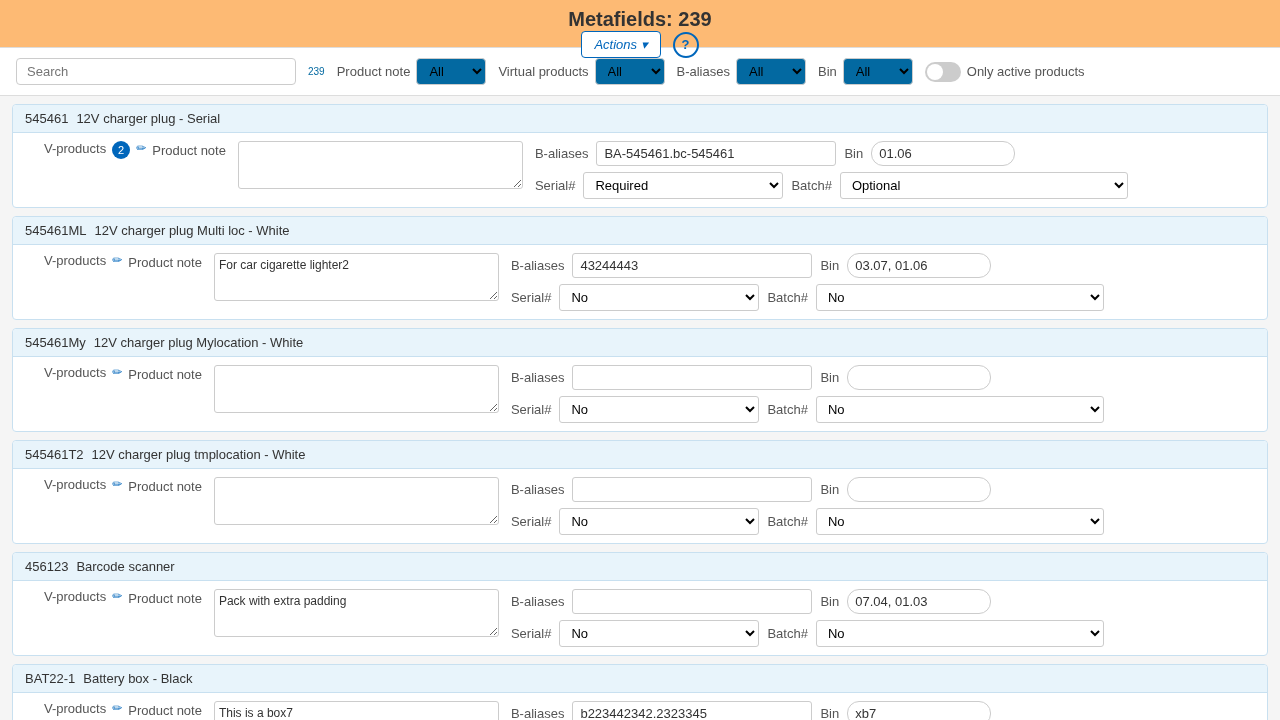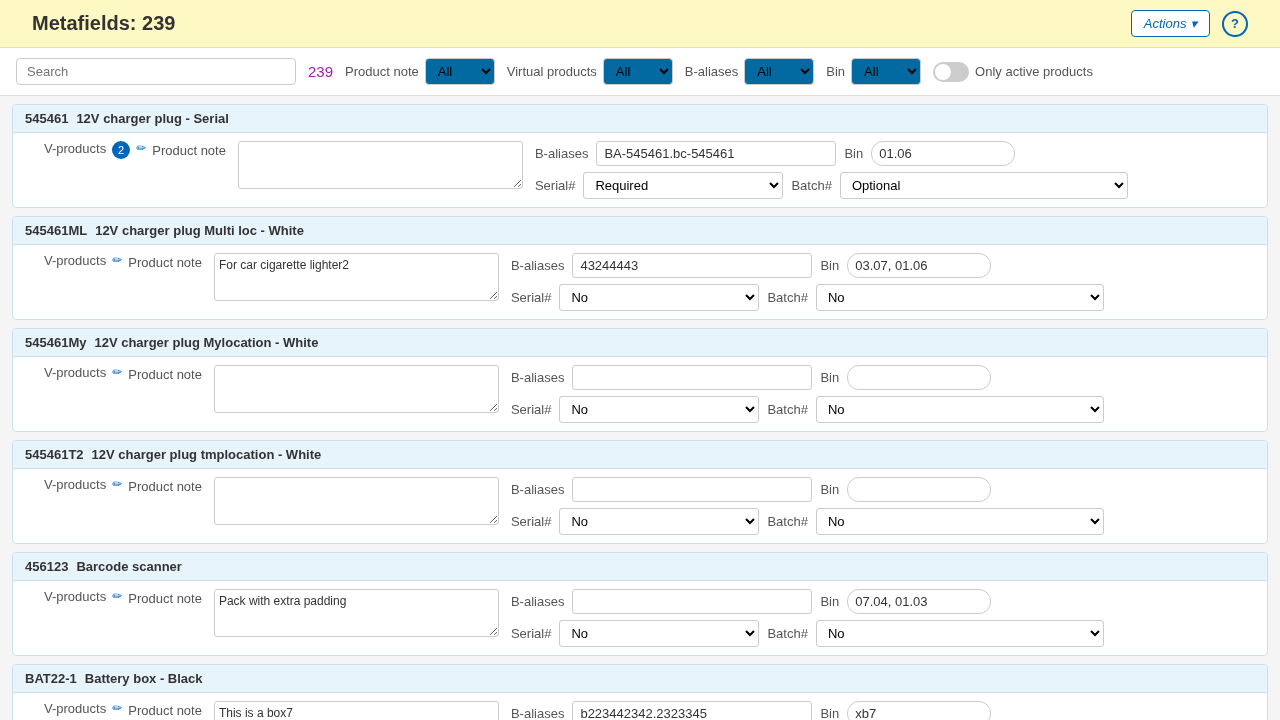--- a/index.html
+++ b/index.html
@@ -1,20 +1,20 @@
 <!DOCTYPE html>
 <html><head>
   <meta charset="utf-8">
   <style>
     * { box-sizing: border-box; margin: 0; padding: 0; }
     body { font-family: Arial, sans-serif; font-size: 13px; background: #f5f5f5; color: #333; }
 
     .top-bar {
       display: flex; align-items: center; justify-content: space-between;
-      padding: 8px 32px; background: #fef9c3; border-bottom: 1px solid #ddd; height: 48px;
+      padding: 8px 16px; background: #fdba74; border-bottom: 1px solid #ddd; height: 48px; flex-direction: column;
     }
     .page-title { font-size: 20px; font-weight: bold; }
     .top-right { display: flex; align-items: center; gap: 12px; }
     .actions-btn {
       background: #fff; border: 1px solid #06b; color: #06b; padding: 5px 12px;
       border-radius: 4px; cursor: pointer; font-size: 13px; display: flex; align-items: center; gap: 4px; font-style: italic;
     }
     .help-btn {
       width: 26px; height: 26px; border-radius: 50%; border: 2px solid #06b;
       color: #06b; background: transparent; cursor: pointer; font-size: 13px;
@@ -22,21 +22,21 @@
     }
 
     .filter-bar {
       display: flex; align-items: center; padding: 10px 16px; background: #fff;
       border-bottom: 1px solid #ddd; gap: 12px; flex-wrap: wrap;
     }
     .search-input {
       border: 1px solid #ccc; border-radius: 4px; padding: 5px 10px;
       width: 280px; font-size: 13px;
     }
-    .count-badge { font-size: 15px; color: #a21caf; }
+    .count-badge { font-size: 10px; color: #0369a1; }
     .filter-group { display: flex; align-items: center; gap: 6px; }
     .filter-label { color: #555; font-size: 13px; }
     .filter-select {
       border: 1px solid #ccc; border-radius: 4px; padding: 4px 8px;
       font-size: 13px; background: #0369a1; cursor: pointer; min-width: 70px;
     }
     .toggle-group { display: flex; align-items: center; gap: 6px; }
     .toggle {
       width: 36px; height: 20px; background: #ccc; border-radius: 10px;
       position: relative; cursor: pointer;
@@ -44,21 +44,21 @@
     .toggle-knob {
       width: 16px; height: 16px; background: #fff; border-radius: 50%;
       position: absolute; top: 2px; left: 2px; transition: left 0.2s;
     }
 
     .content { padding: 8px 12px; overflow-y: auto; height: calc(720px - 96px); }
 
     .product-block { background: #fff; border: 1px solid #c8e0f0; border-radius: 4px; margin-bottom: 8px; }
     .product-header {
       background: #e8f4fb; border-bottom: 1px solid #c8e0f0; padding: 6px 12px;
-      font-weight: bold; font-size: 13px; border-radius: 4px 4px 0 0; display: flex; align-items: center; gap: 8px;
+      font-weight: normal; font-size: 13px; border-radius: 4px 4px 0 0; display: flex; align-items: center; gap: 8px;
     }
     .product-id { color: #333; }
     .product-name { color: #333; }
 
     .product-fields { display: flex; align-items: flex-start; padding: 8px 12px; gap: 12px; }
     .v-products-section { display: flex; align-items: flex-start; gap: 6px; min-width: 170px; }
     .v-products-label { color: #555; font-size: 13px; white-space: nowrap; margin-left: 19px; }
     .v-badge {
       background: #06b; color: #fff; border-radius: 50%; width: 18px; height: 18px;
       display: flex; align-items: center; justify-content: center; font-size: 11px;

